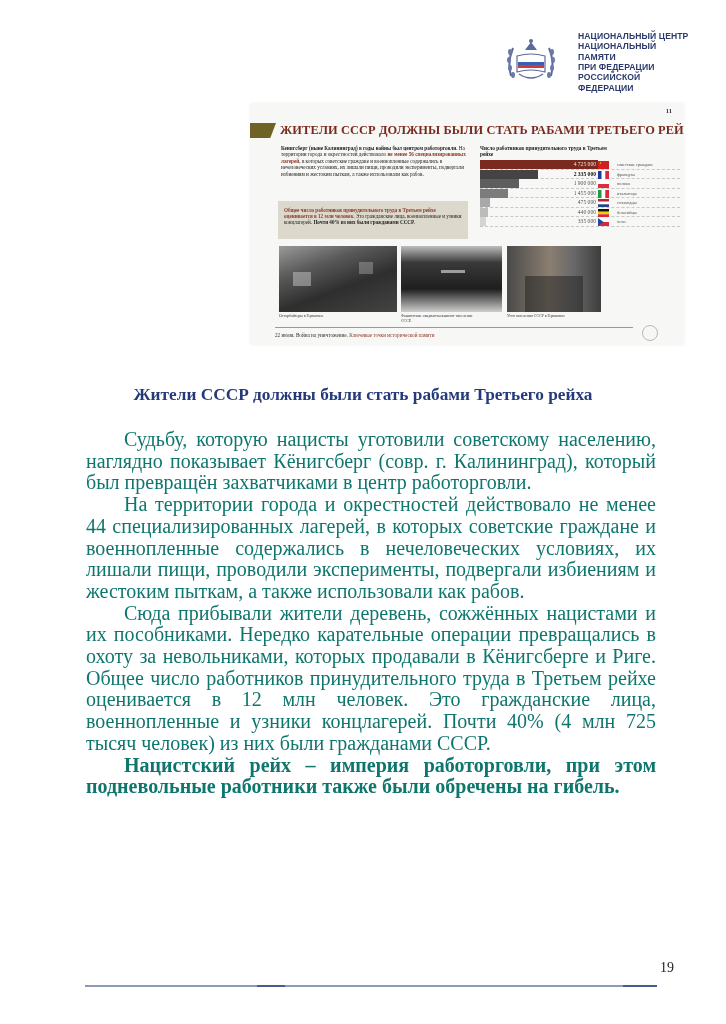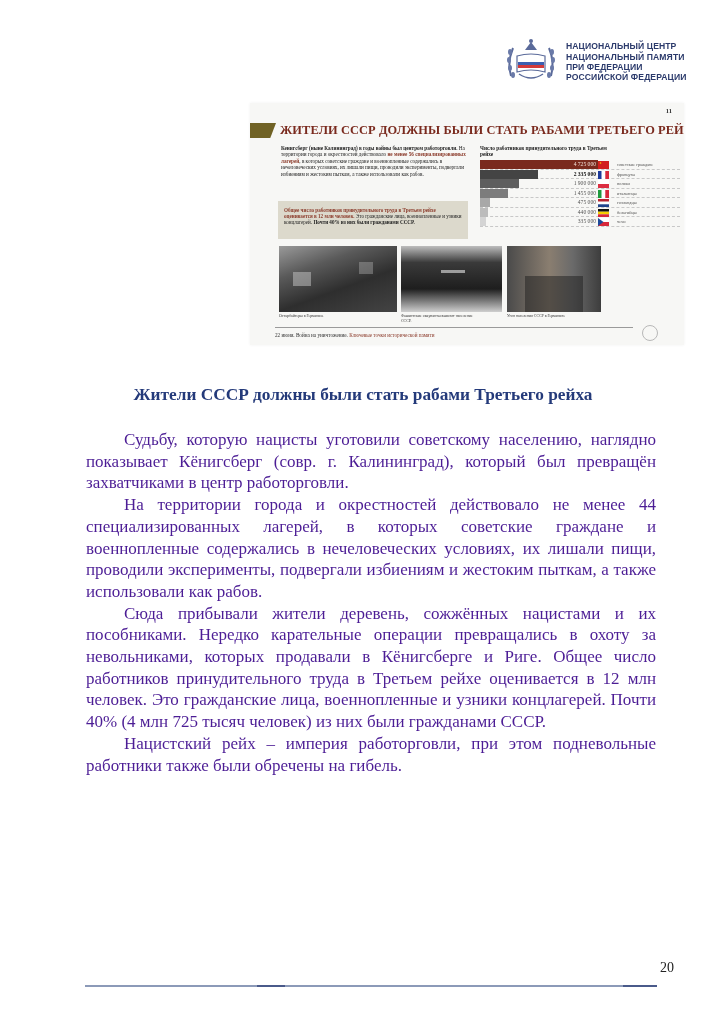--- a/index.html
+++ b/index.html
@@ -1,20 +1,20 @@
 <!DOCTYPE html>
 <html><head>
 <meta charset="utf-8">
 <style>
   * { box-sizing: border-box; margin: 0; padding: 0; }
   html, body { width: 726px; height: 1024px; background: #ffffff; overflow: hidden; }
   body { position: relative; font-family: "Liberation Serif", serif; color: #111; }
 
   
-  .logo { position: absolute; left: 503px; top: 36px; width: 190px; height: 52px; display: flex; align-items: center; }
+  .logo { position: absolute; left: 503px; top: 36px; width: 190px; height: 52px; display: flex; align-items: center; gap: 12px; }
   .logo-emblem { width: 56px; height: 52px; position: relative; }
   .logo-text { margin-left: 7px; font-family: "Liberation Sans", sans-serif; font-size: 8.6px; line-height: 10.4px; color: #2b3a6b; font-weight: bold; letter-spacing: 0.1px; }
 
   
   .slide { position: absolute; left: 250px; top: 103px; width: 434px; height: 242px; background: #f7f7f5; box-shadow: 0 0 3px rgba(0,0,0,0.06); overflow: hidden; }
   .slide-num { position: absolute; right: 12px; top: 4px; font-family: "Liberation Serif", serif; font-size: 6.5px; font-weight: bold; color: #333; }
   .slide-tab { position: absolute; left: 0; top: 20px; width: 26px; height: 15px; background: #706225; clip-path: polygon(0 0, 100% 0, 78% 100%, 0 100%); }
   .slide-title { position: absolute; left: 30px; top: 20px; font-family: "Liberation Serif", serif; font-weight: bold; font-size: 12.4px; color: #7a2a1e; letter-spacing: 0.1px; white-space: nowrap; }
   .slide-left { position: absolute; left: 31px; top: 42px; width: 185px; font-size: 5.2px; line-height: 6.4px; color: #222; }
   .slide-left b { font-weight: bold; }
@@ -39,23 +39,23 @@
   .photo-3 { left: 257px; width: 94px; background: linear-gradient(90deg, #4a4a4a 0%, #8a7e70 45%, #6a6a6a 70%, #3d3d3d 100%); }
   .photo-deco { position: absolute; background: rgba(255,255,255,0.25); }
   .caption { position: absolute; top: 211px; font-size: 3.9px; line-height: 4.6px; color: #333; }
   .slide-rule { position: absolute; left: 25px; top: 224px; width: 358px; height: 1px; background: #9a9a9a; }
   .slide-footer { position: absolute; left: 25px; top: 229px; font-size: 5.2px; color: #333; white-space: nowrap; }
   .slide-footer .red { color: #8b3a2a; }
   .slide-emblem { position: absolute; left: 392px; top: 222px; width: 16px; height: 16px; border: 1px solid #b8b8b8; border-radius: 50%; }
 
   
   .heading { position: absolute; left: 0; width: 726px; top: 385px; text-align: center; font-family: "Liberation Serif", serif; font-weight: bold; font-size: 17.3px; color: #243a7a; }
-  .content { position: absolute; left: 86px; top: 429px; width: 570px; font-family: "Liberation Serif", serif; font-size: 17px; line-height: 21.7px; color: #4c1d95; text-align: justify; }
+  .content { position: absolute; left: 86px; top: 429px; width: 570px; font-family: "Liberation Serif", serif; font-size: 20px; line-height: 21.7px; color: #0f766e; text-align: justify; }
   .content p { text-indent: 38px; }
-  .content p.bold { font-weight: normal; }
+  .content p.bold { font-weight: bold; }
 
   .page-number { position: absolute; left: 660px; top: 960px; font-size: 14px; color: #222; }
   .footer-rule { position: absolute; left: 85px; top: 985px; width: 572px; height: 2px; background: #8c9ab8; }
   .footer-rule .seg { position: absolute; top: 0; height: 2px; background: #4a5a8a; }
 </style>
 </head>
 <body>
 
 <div class="logo">
   <div class="logo-emblem">
@@ -198,17 +198,17 @@
 
 <div class="heading">Жители СССР должны были стать рабами Третьего рейха</div>
 
 <div class="content">
   <p>Судьбу, которую нацисты уготовили советскому населению, наглядно показывает Кёнигсберг (совр. г. Калининград), который был превращён захватчиками в центр работорговли.</p>
   <p>На территории города и окрестностей действовало не менее 44 специализированных лагерей, в которых советские граждане и военнопленные содержались в нечеловеческих условиях, их лишали пищи, проводили эксперименты, подвергали избиениям и жестоким пыткам, а также использовали как рабов.</p>
   <p>Сюда прибывали жители деревень, сожжённых нацистами и их пособниками. Нередко карательные операции превращались в охоту за невольниками, которых продавали в Кёнигсберге и Риге. Общее число работников принудительного труда в Третьем рейхе оценивается в 12 млн человек. Это гражданские лица, военнопленные и узники концлагерей. Почти 40% (4 млн 725 тысяч человек) из них были гражданами СССР.</p>
   <p class="bold">Нацистский рейх – империя работорговли, при этом подневольные работники также были обречены на гибель.</p>
 </div>
 
-<div class="page-number">20</div>
+<div class="page-number">19</div>
 <div class="footer-rule">
   <div class="seg" style="left:172px;width:28px;"></div>
   <div class="seg" style="left:538px;width:34px;"></div>
 </div>
 
 </body></html>

